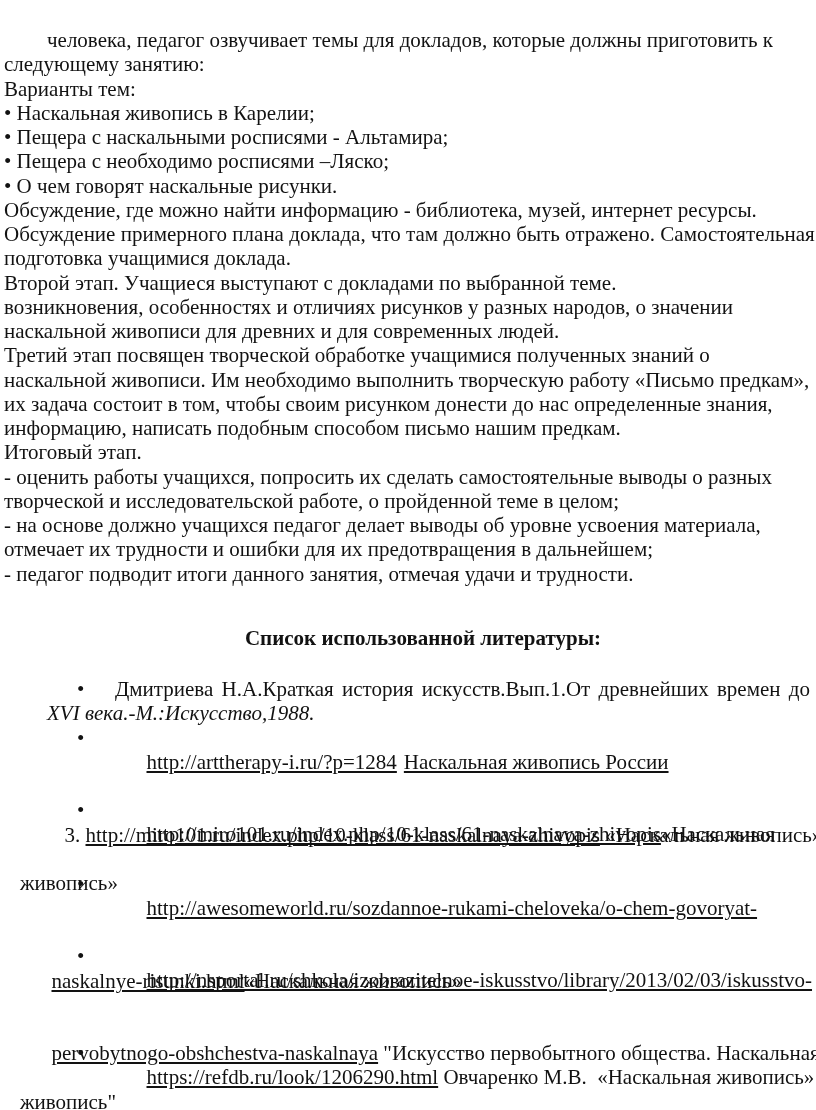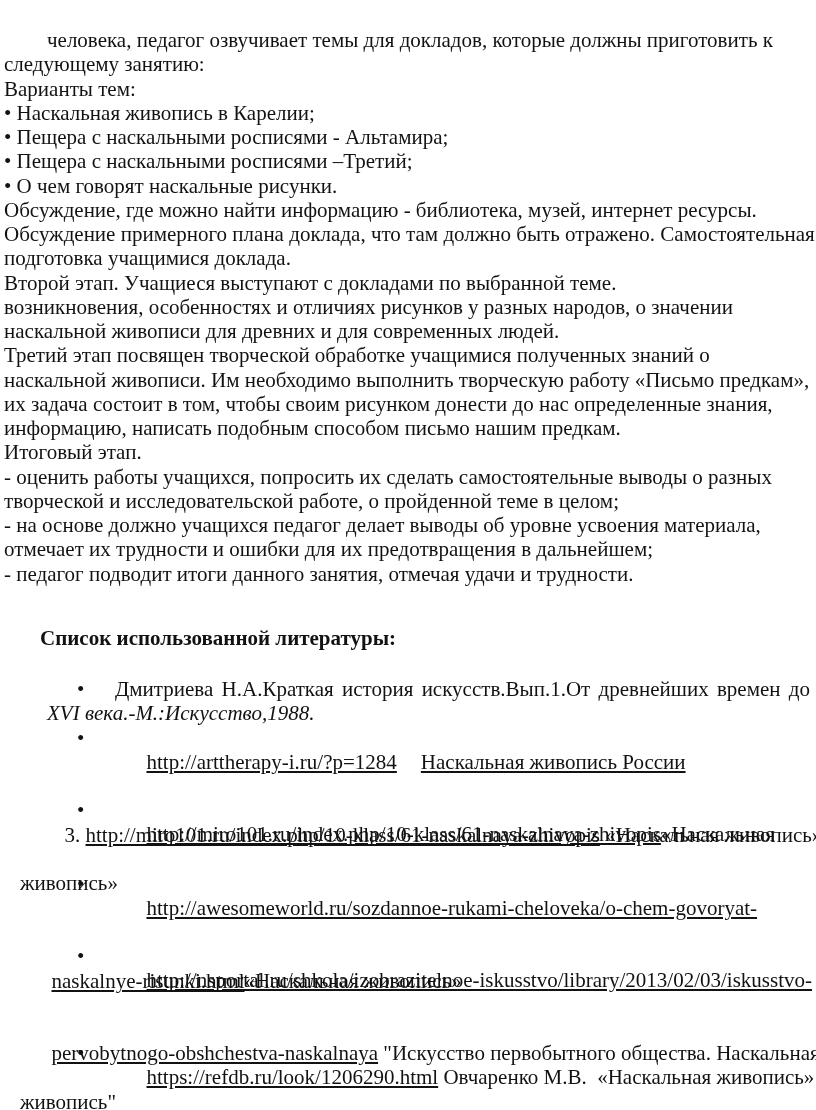--- a/index.html
+++ b/index.html
@@ -26,21 +26,22 @@
   .bline { white-space: pre; }
   .bline.first-indent { padding-left: 43px; }
 
   
   .section-heading {
     position: absolute;
     top: 626px;
     left: 0;
     width: 100%;
     box-sizing: border-box;
-    padding-left: 40px;
+    padding-left: 30px;
+    text-align: center;
     font-weight: bold;
     line-height: 24.25px;
   }
 
   
   .ref-group, .ref-item {
     position: absolute;
     left: 0;
     right: 0;
     line-height: 24.3px;
@@ -67,34 +68,34 @@
     padding-right: 6px;
     text-align: justify;
     text-align-last: justify;
   }
 
   a.doc-link {
     color: inherit;
     text-decoration: underline;
     cursor: pointer;
   }
-  .gap-after { margin-right: 24px; }
+  .gap-after { margin-right: 7px; }
 </style>
 </head>
 <body>
 
 <div class="page">
 
   <div class="body-block">
     <div class="bline first-indent">человека, педагог озвучивает темы для докладов, которые должны приготовить к</div>
     <div class="bline">следующему занятию:</div>
     <div class="bline">Варианты тем:</div>
     <div class="bline">• Наскальная живопись в Карелии;</div>
     <div class="bline">• Пещера с наскальными росписями - Альтамира;</div>
-    <div class="bline">• Пещера с наскальными росписями –Третий;</div>
+    <div class="bline">• Пещера с необходимо росписями –Ляско;</div>
     <div class="bline">• О чем говорят наскальные рисунки.</div>
     <div class="bline">Обсуждение, где можно найти информацию - библиотека, музей, интернет ресурсы.</div>
     <div class="bline">Обсуждение примерного плана доклада, что там должно быть отражено. Самостоятельная</div>
     <div class="bline">подготовка учащимися доклада.</div>
     <div class="bline">Второй этап. Учащиеся выступают с докладами по выбранной теме.</div>
     <div class="bline">возникновения, особенностях и отличиях рисунков у разных народов, о значении</div>
     <div class="bline">наскальной живописи для древних и для современных людей.</div>
     <div class="bline">Третий этап посвящен творческой обработке учащимися полученных знаний о</div>
     <div class="bline">наскальной живописи. Им необходимо выполнить творческую работу «Письмо предкам»,</div>
     <div class="bline">их задача состоит в том, чтобы своим рисунком донести до нас определенные знания,</div>

